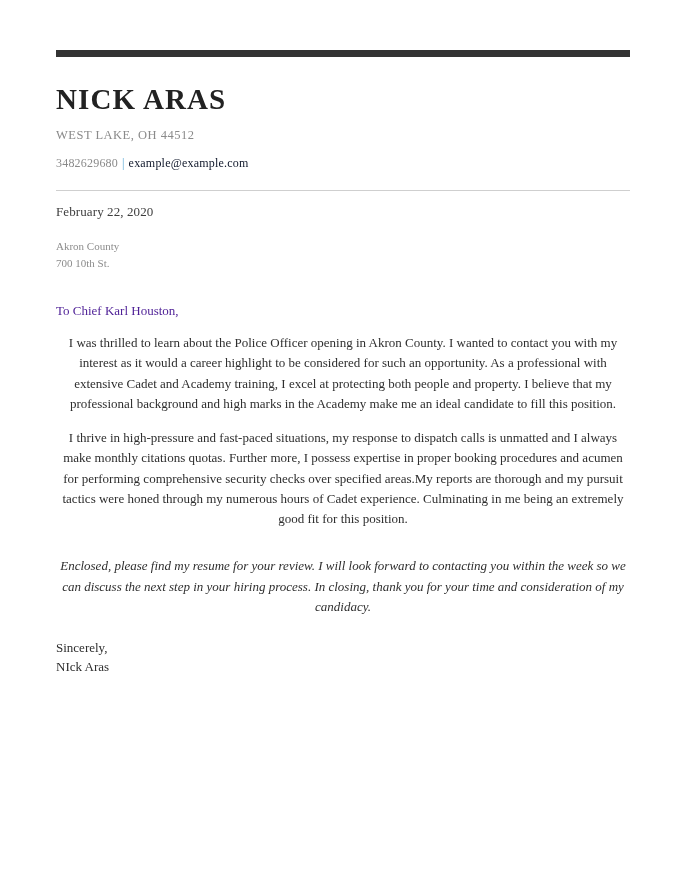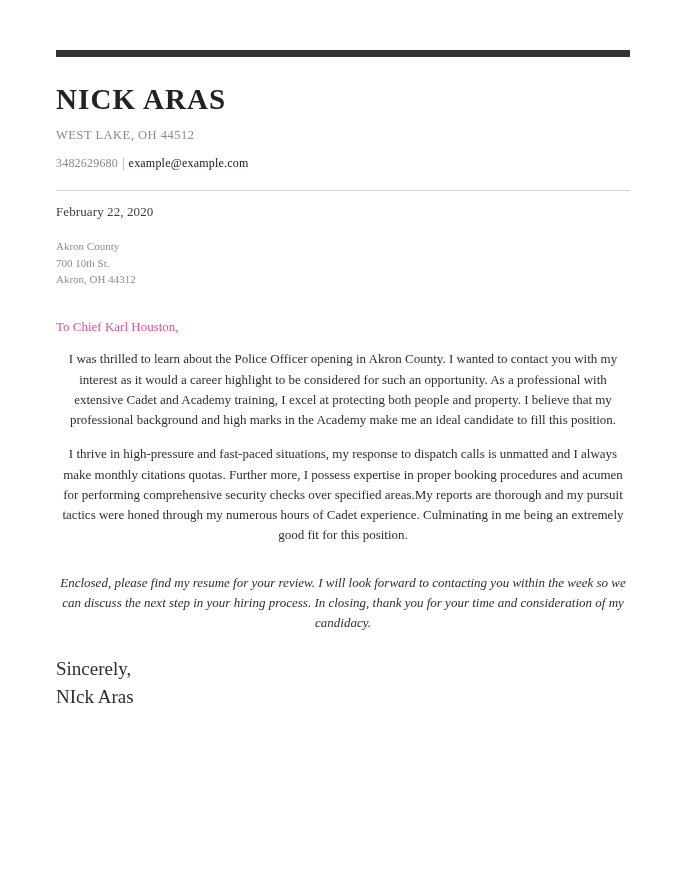--- a/index.html
+++ b/index.html
@@ -92,34 +92,34 @@
     font-size: 11px;
     color: #8d8d8d;
     line-height: 1.48;
   }
   .recipient div { white-space: nowrap; }
 
   
   .salutation {
     margin-top: 32px;
     font-size: 13px;
-    color: #ec4899;
+    color: #4c1d95;
   }
   .body-para {
     margin-top: 14px;
     font-size: 13px;
     color: #2e2e2e;
     line-height: 1.56;
     text-align: center;
   }
   .body-para.spaced { margin-top: 27px; font-style: italic; }
 
   .closing {
     margin-top: 22px;
-    font-size: 19px;
+    font-size: 13px;
     color: #2e2e2e;
     line-height: 1.45;
   }
   .closing div { }
 </style>
 </head>
 <body>
 
 <div class="page">
   <div class="content">
@@ -136,21 +136,20 @@
       </div>
     </div>
 
     <div class="divider"></div>
 
     <div class="date">February 22, 2020</div>
 
     <div class="recipient">
       <div>Akron County</div>
       <div>700 10th St.</div>
-      <div>Akron, OH 44312</div>
     </div>
 
     <div class="salutation">To Chief Karl Houston,</div>
 
     <p class="body-para">I was thrilled to learn about the Police Officer opening in Akron County. I wanted to contact you with my interest as it would a career highlight to be considered for such an opportunity. As a professional with extensive Cadet and Academy training, I excel at protecting both people and property.  I believe that my professional background and high marks in the Academy make me an ideal candidate to fill this position.</p>
 
     <p class="body-para">I thrive in high-pressure and fast-paced situations,  my response to dispatch calls is unmatted and I always make monthly citations quotas. Further more, I possess expertise in proper booking procedures and acumen for performing comprehensive security checks over specified areas.My reports are thorough and my pursuit tactics were honed through my numerous hours of Cadet experience. Culminating in me being an extremely good fit for this position.</p>
 
     <p class="body-para spaced">Enclosed, please find my resume for your review. I will look forward to contacting you within the week so we can discuss the next step in your hiring process. In closing, thank you for your time and consideration of my candidacy.</p>
 

